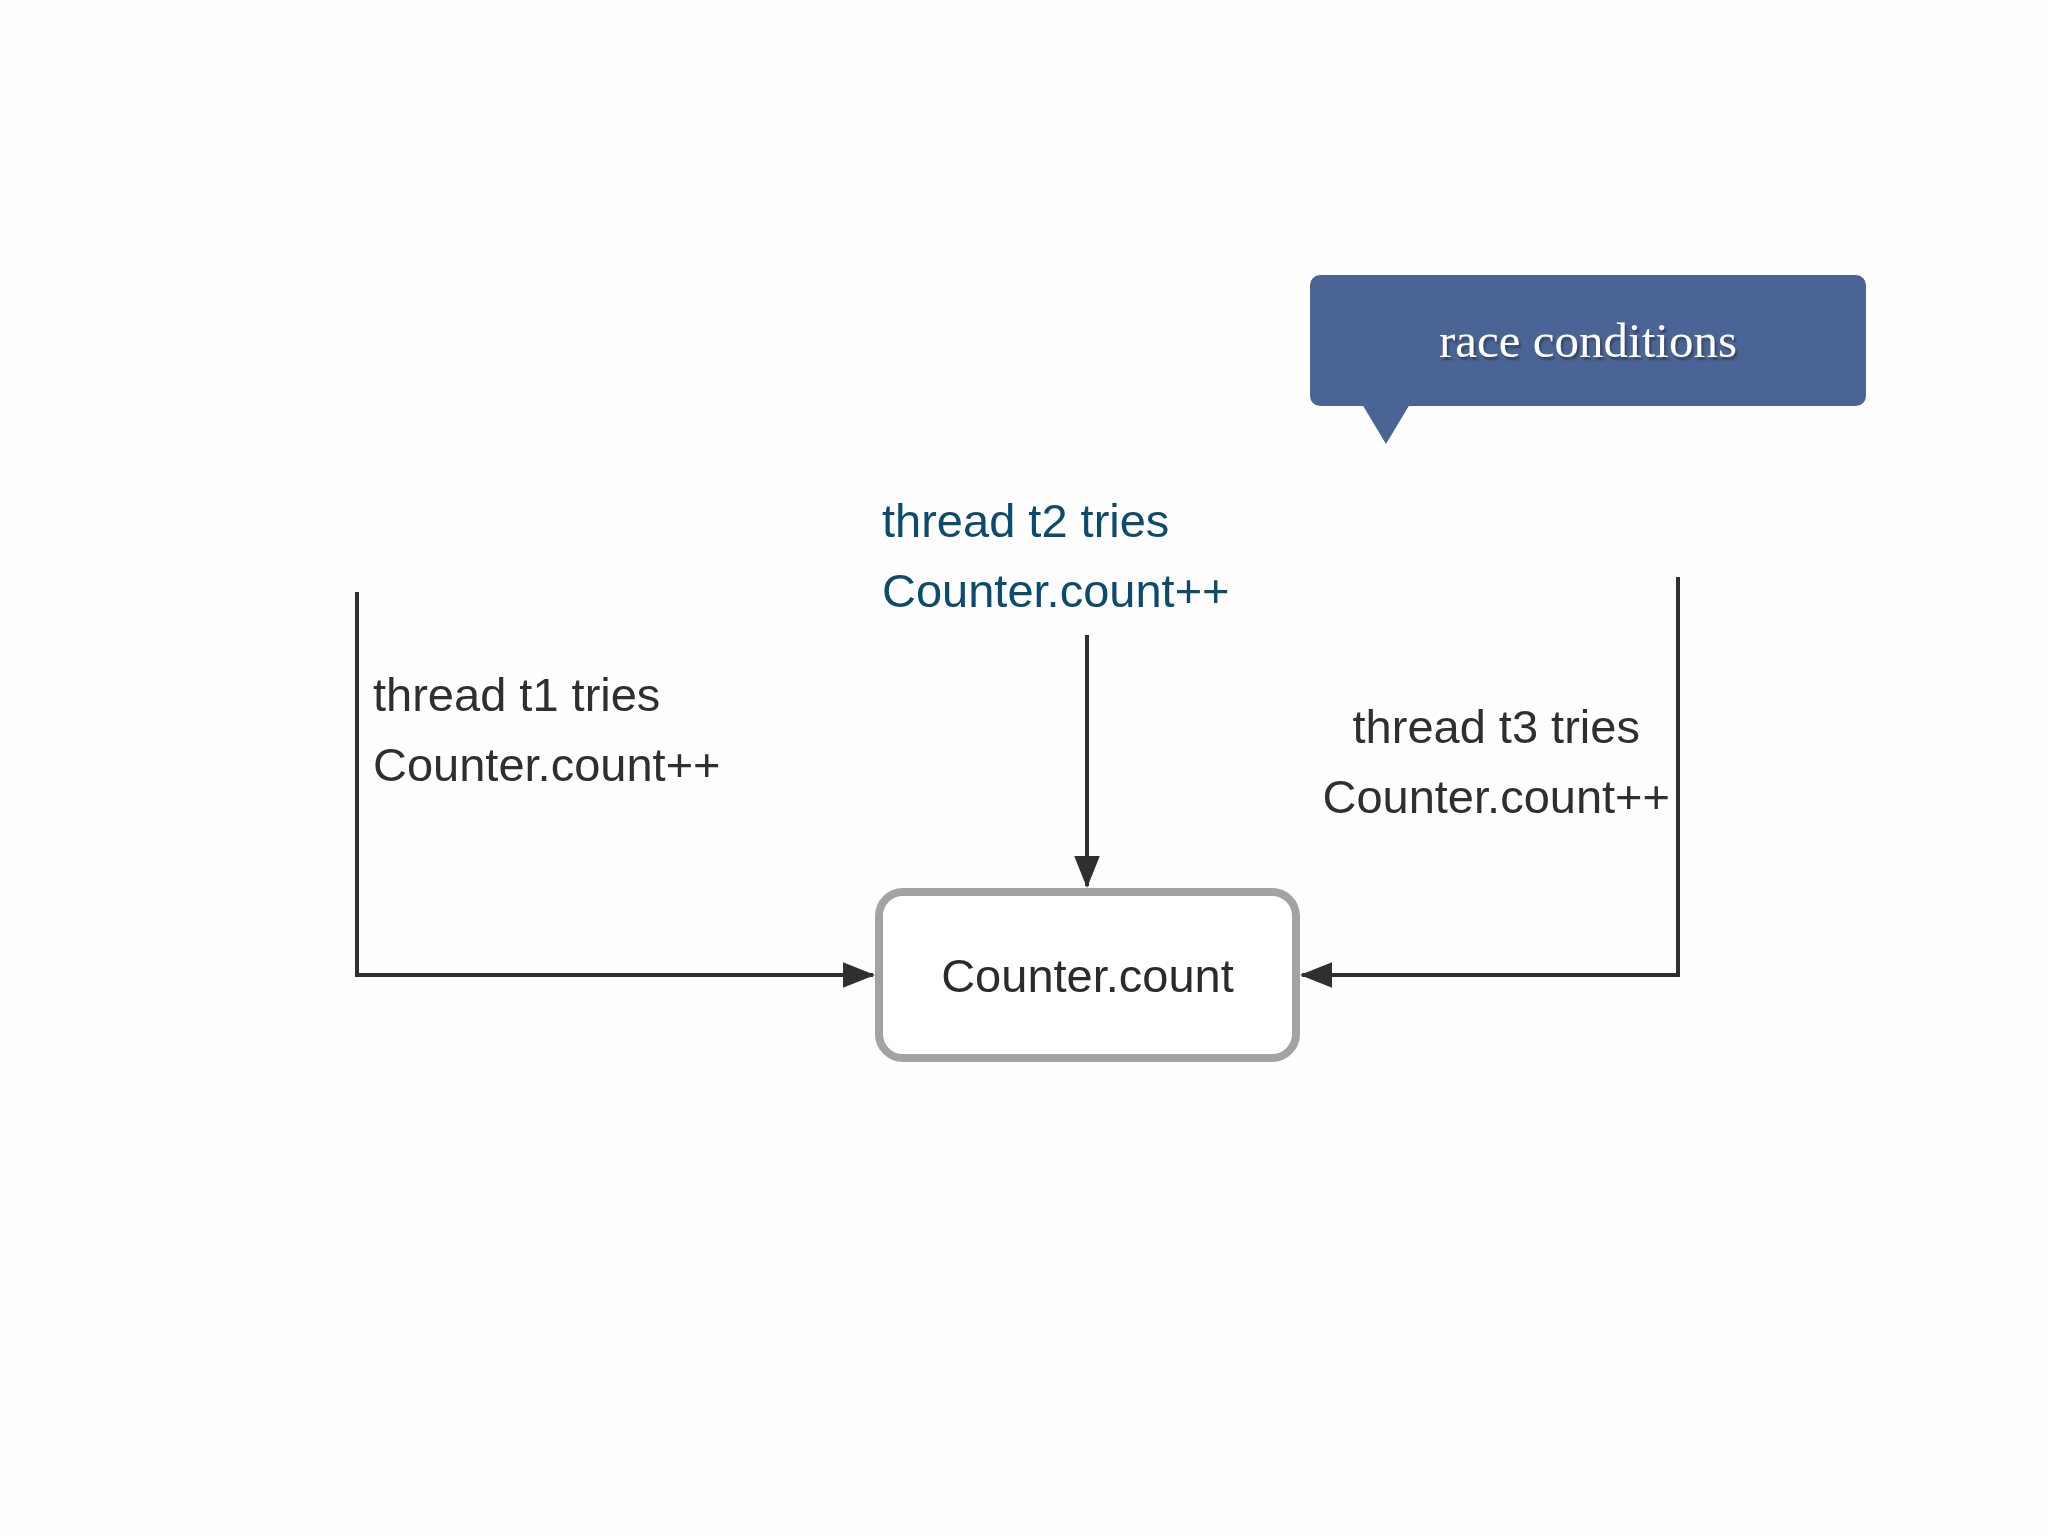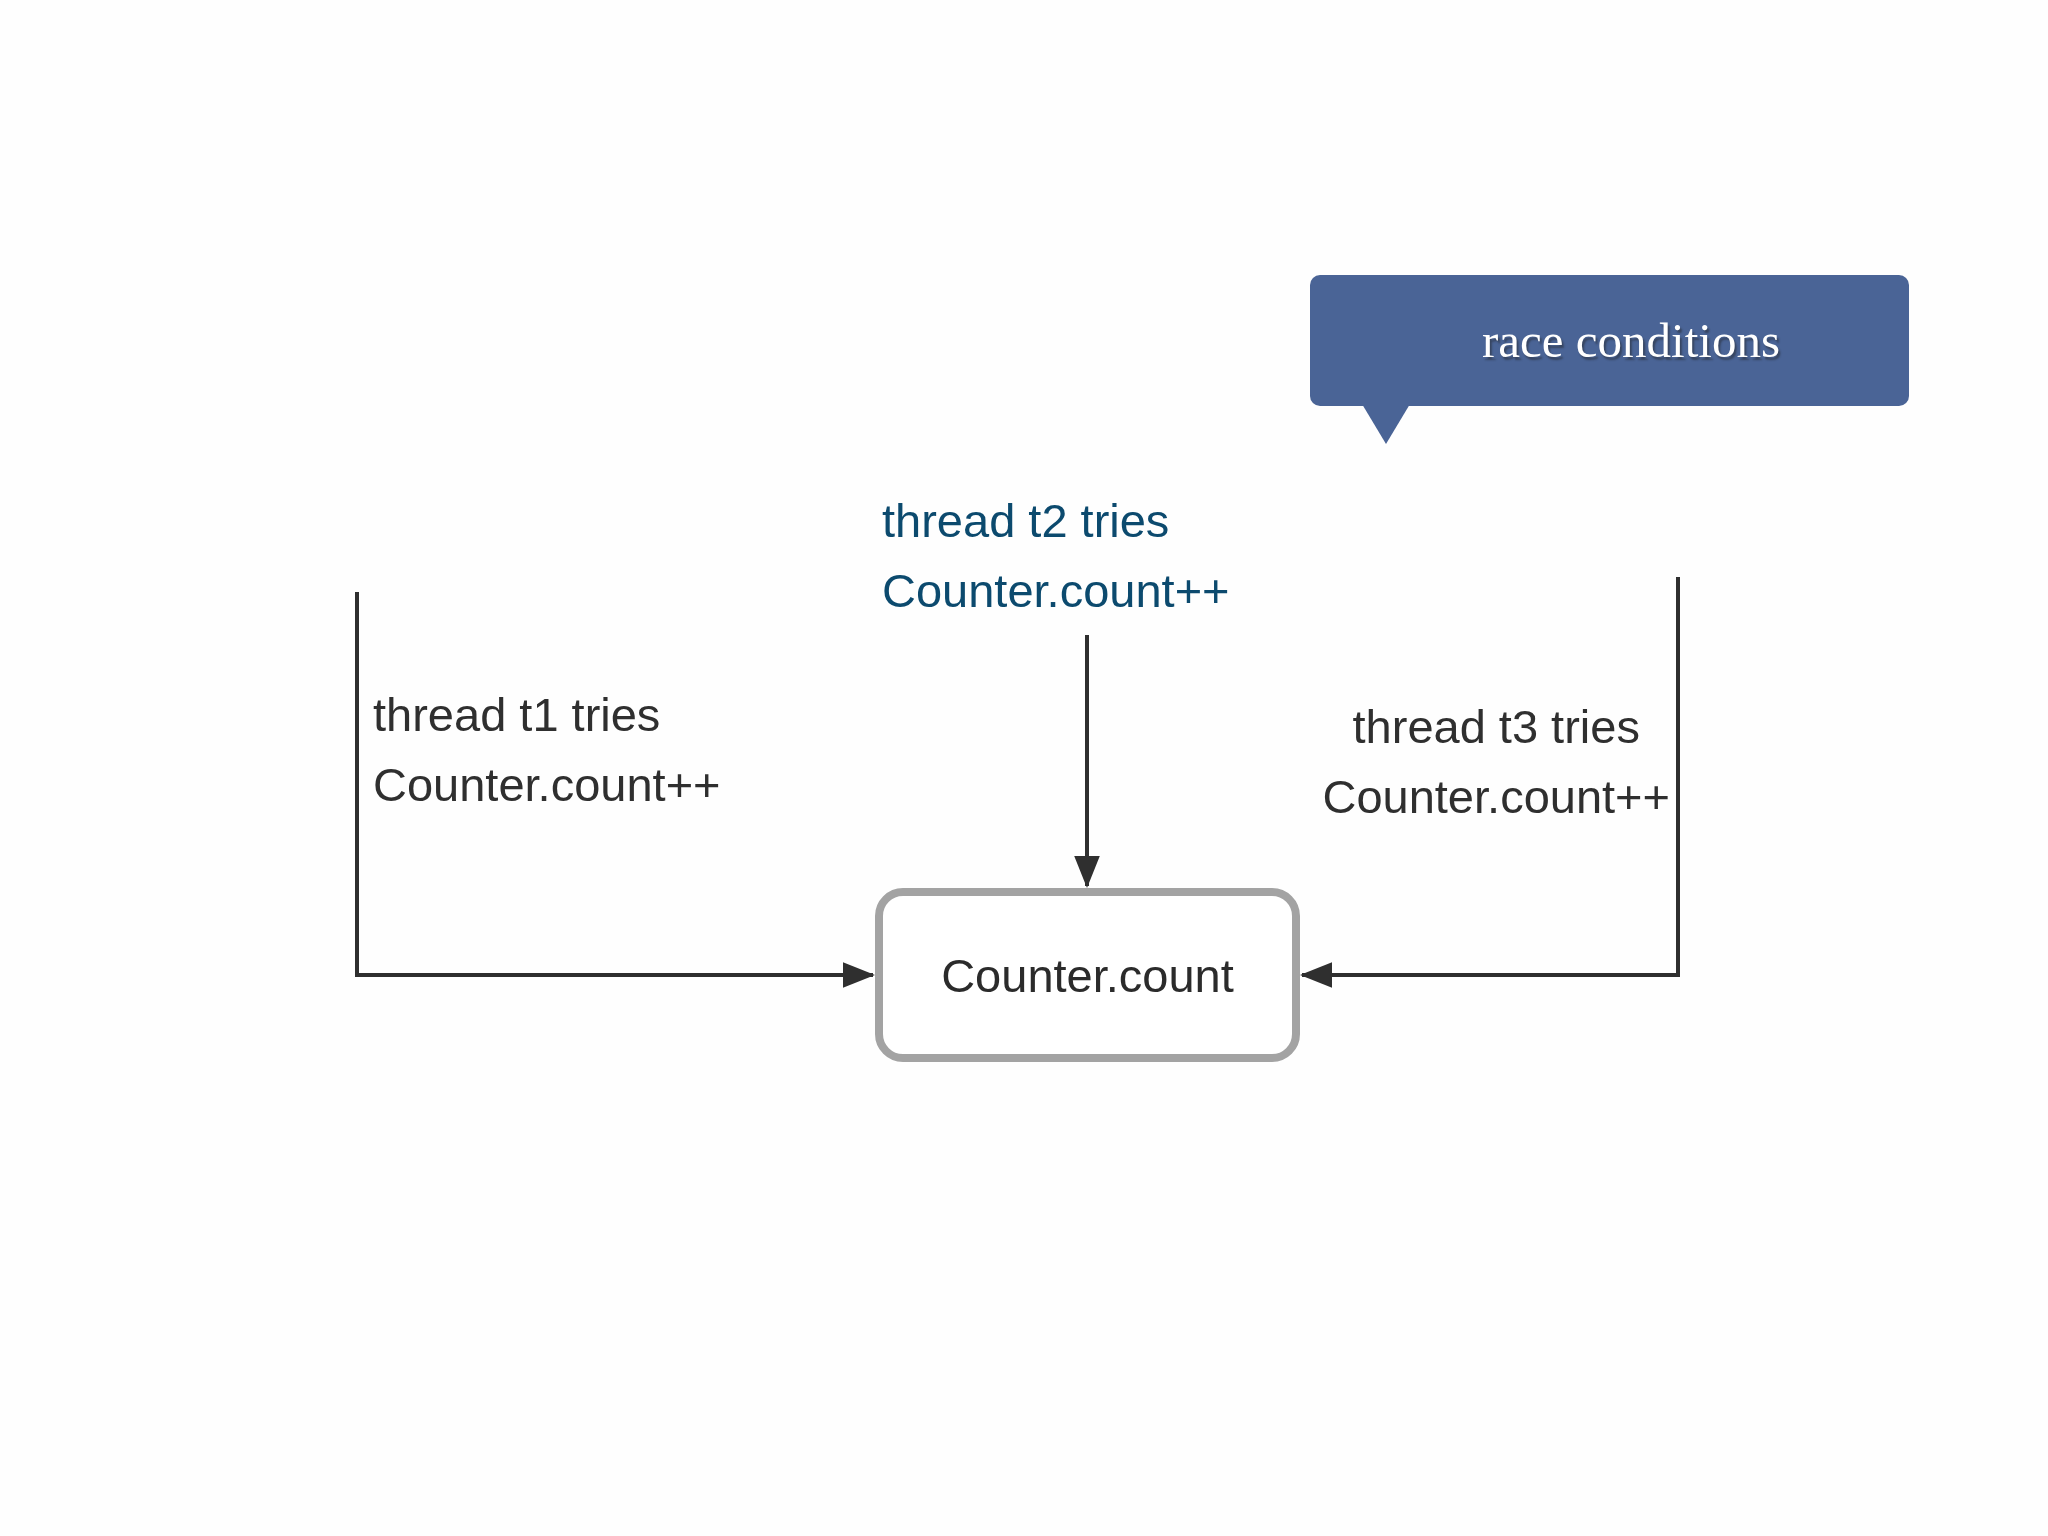--- a/index.html
+++ b/index.html
@@ -20,21 +20,21 @@
   }
 
   
   .thread-label {
     position: absolute;
     font-size: 47px;
     line-height: 70px;
     color: #2f2f2f;
     white-space: nowrap;
   }
-  .thread-label.t1 { left: 373px; top: 660px; text-align: left; margin-top: 20px; }
+  .thread-label.t1 { left: 373px; top: 660px; text-align: left; }
   .thread-label.t2 { left: 882px; top: 486px; text-align: left; color: #0c4a6e; }
   .thread-label.t3 { right: 378px; top: 692px; text-align: center; }
 
   
   .counter-box {
     position: absolute;
     left: 875px; top: 888px;
     width: 425px; height: 174px;
     box-sizing: border-box;
     background: #ffffff;
@@ -54,21 +54,20 @@
     width: 556px; height: 131px;
     background: #4a6496;
     border-radius: 10px;
     display: flex;
     align-items: center;
     justify-content: center;
     font-family: "Liberation Serif", serif;
     font-size: 49px;
     color: #ffffff;
     text-shadow: 2px 3px 2px rgba(30,30,30,0.45);
-    padding-left: 43px;
   }
   .callout-tail {
     position: absolute;
     left: 1362px; top: 404px;
     width: 0; height: 0;
     border-left: 24px solid transparent;
     border-right: 24px solid transparent;
     border-top: 40px solid #4a6496;
   }
 </style>

